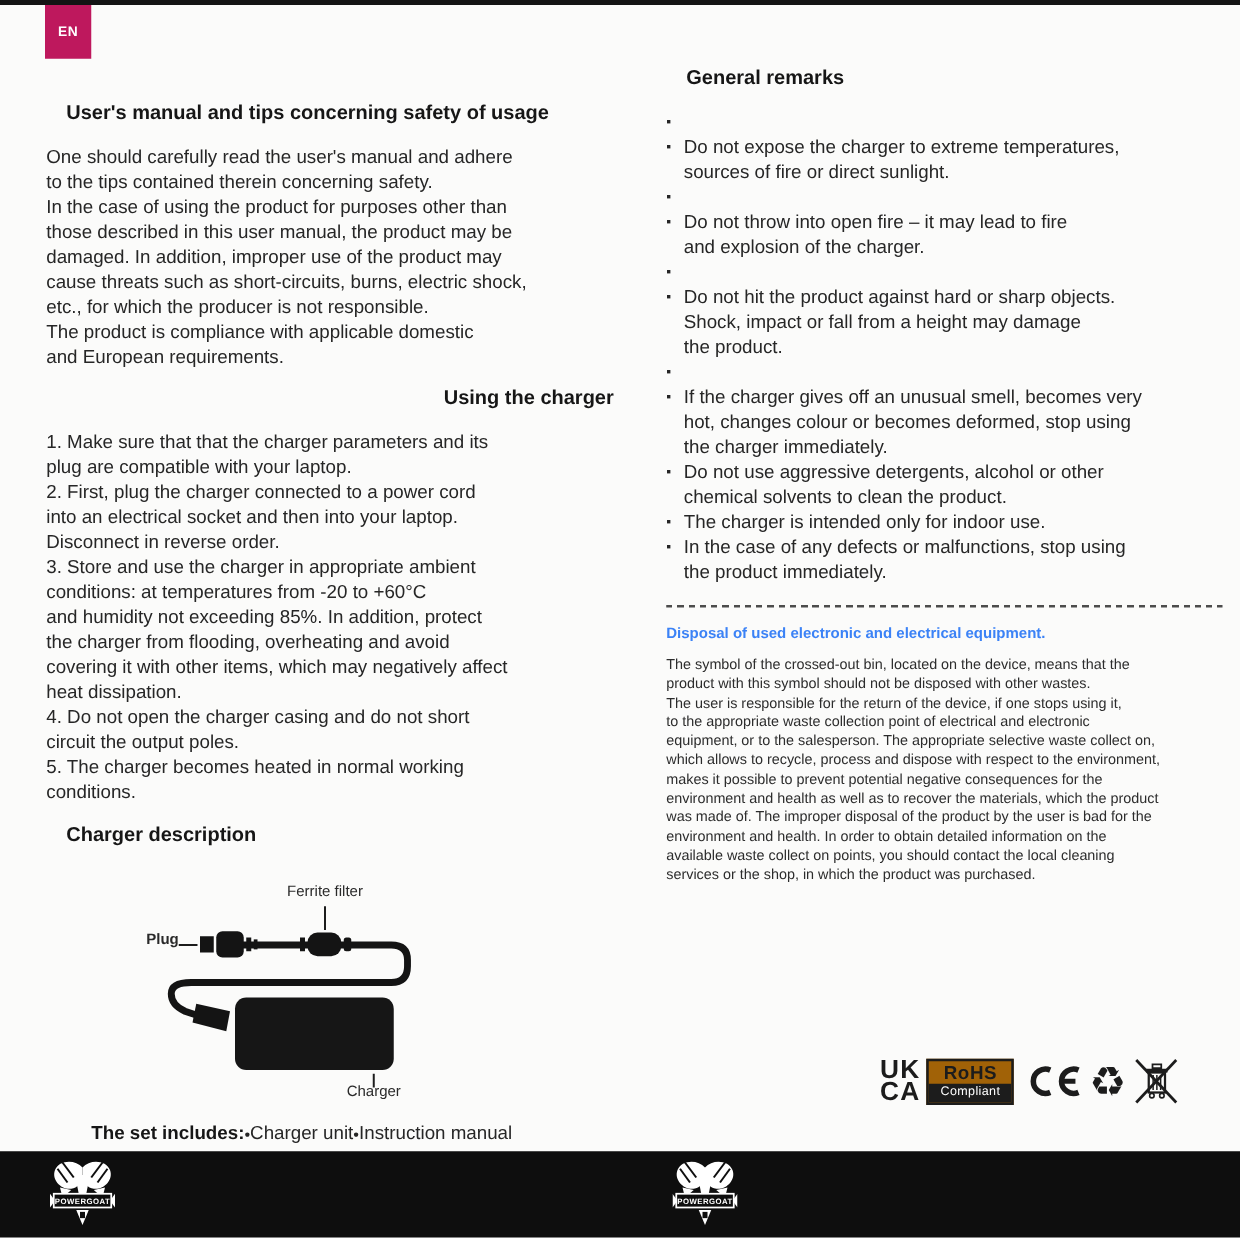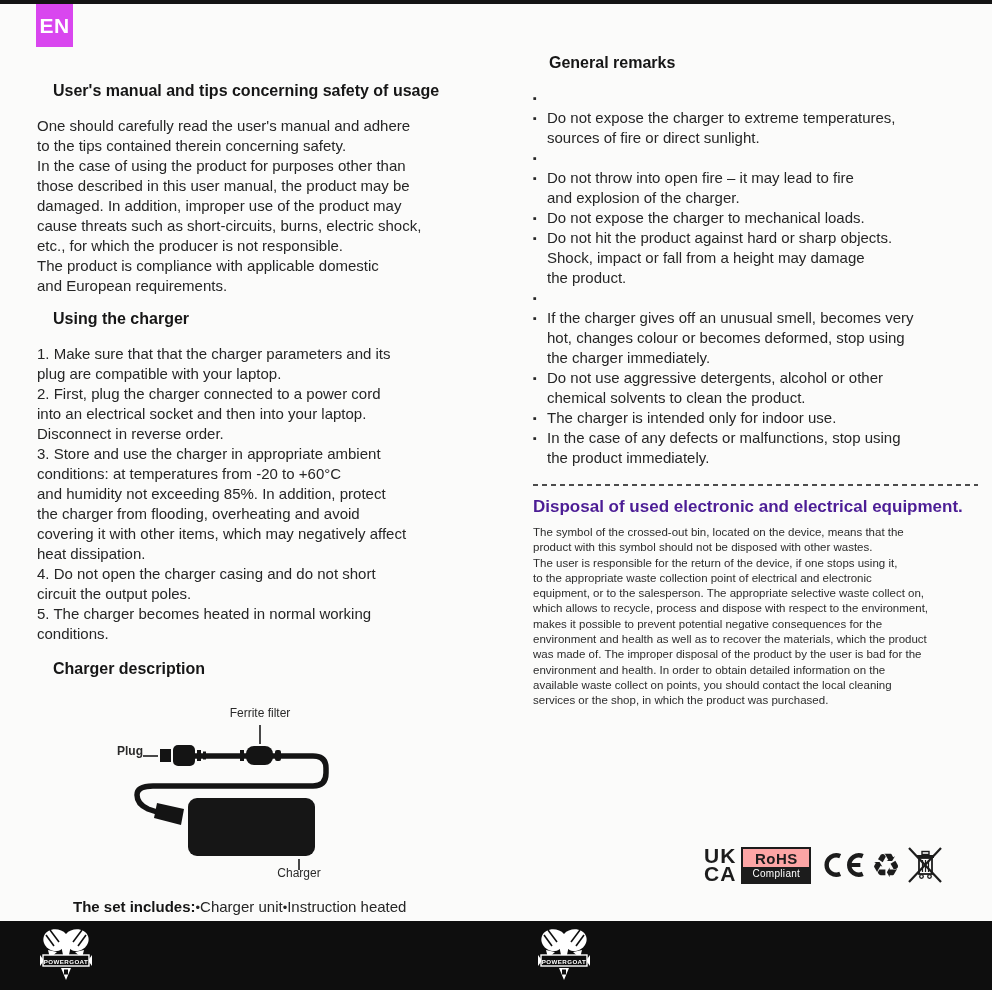--- a/index.html
+++ b/index.html
@@ -4,29 +4,29 @@
 <style>
   html, body { margin:0; padding:0; }
   body {
     width:992px; height:990px; position:relative; overflow:hidden;
     background:#fbfbfa; color:#242424;
     font-family:"Liberation Sans", sans-serif;
   }
   .top-edge { position:absolute; left:0; top:0; width:992px; height:4px; background:#141414; }
   .en-badge {
     position:absolute; left:36px; top:4px; width:37px; height:43px;
-    background:#d946ef; color:#fff; font-weight:bold; font-size:21px;
+    background:#be185d; color:#fff; font-weight:bold; font-size:11px;
     display:flex; align-items:center; justify-content:center; letter-spacing:.5px;
   }
   .col-left  { position:absolute; left:37px;  top:66px; width:470px; }
   .col-right { position:absolute; left:533px; top:38px; width:445px; }
   .h-main { font-size:16px; font-weight:700; color:#161616; margin:16px; line-height:18px; }
   .body-text { font-size:15px; line-height:20px; white-space:pre-line; margin:0; color:#262626; }
   .mt-p  { margin-top:12px; }
-  .mt-h  { margin-top:14px; }
+  .mt-h  { margin-top:14px;text-align:right; }
   .mt-h2 { margin-top:16px; }
 
   
   .diagram { position:relative; height:194px; margin-top:6px; }
   .diagram svg { position:absolute; left:0; top:0; }
   .lbl { position:absolute; font-size:12px; color:#2a2a2a; }
   .lbl-ferrite { left:150px; top:12px; width:146px; text-align:center; }
   .lbl-plug    { left:80px;  top:50px;font-weight:bold; }
   .lbl-charger { left:214px; top:172px; width:96px; text-align:center; }
 
@@ -36,27 +36,27 @@
 
   
   .remarks { list-style:none; margin:10px 0 0 0; padding:0; }
   .remarks li { display:flex; margin:0; }
   .remarks .blt { flex:none; width:14px; font-size:11px; line-height:20px; color:#262626; }
   .remarks .txt { white-space:pre-line; font-size:15px; line-height:20px; color:#262626; }
   .dashed-divider {
     margin-top:16px; height:2px;
     background-image:repeating-linear-gradient(90deg,#4c4c4c 0 5px,transparent 5px 9px);
   }
-  .h-small { font-size:17px; font-weight:700; color:#4c1d95; margin:13px 0 11px 0; line-height:15px; }
+  .h-small { font-size:12px; font-weight:700; color:#3b82f6; margin:13px 0 11px 0; line-height:15px; }
   .small-text { font-size:11.5px; line-height:15.3px; white-space:pre-line; margin:5px 0 0 0; color:#2c2c2c; }
 
   
   .certs { position:absolute; left:704px; top:845px; display:flex; align-items:center; gap:5px; color:#1c1c1c; }
   .ukca { font-weight:800; font-size:21px; line-height:18px; letter-spacing:1px; font-family:"Liberation Sans", sans-serif; }
-  .rohs { border:2.5px solid #1c1c1c; width:66px; text-align:center; background:#fca5a5; }
+  .rohs { border:2.5px solid #1c1c1c; width:66px; text-align:center; background:#a16207; }
   .rohs-top { font-size:15px; font-weight:700; padding:1px 0 0 0; letter-spacing:.5px; }
   .rohs-bottom { background:#1c1c1c; color:#fff; font-size:10px; padding:1.5px 0 2.5px 0; letter-spacing:.3px; }
   .recycle { font-size:33px; line-height:1; color:#1c1c1c; }
 
   
   .footer { position:absolute; left:0; top:921px; width:992px; height:69px; background:#0e0e0e; }
   .goat { position:absolute; top:6px; width:52px; height:60px; }
   .goat-1 { left:40px; }
   .goat-2 { left:538px; }
 </style>
@@ -124,21 +124,21 @@
     <span class="lbl lbl-ferrite">Ferrite filter</span>
     <span class="lbl lbl-plug">Plug</span>
     <span class="lbl lbl-charger">Charger</span>
   </div>
 
   <div class="set-line">
     <span class="bold">The set includes:</span>
     <span class="dot">•</span>
     <span>Charger unit</span>
     <span class="dot">•</span>
-    <span>Instruction heated</span>
+    <span>Instruction manual</span>
   </div>
 </div>
 
 <div class="col-right">
   <h2 class="h-main">General remarks</h2>
   <ul class="remarks">
     <li>
         <span class="blt">▪</span>
       </li>
     <li>
@@ -149,21 +149,20 @@
     <li>
         <span class="blt">▪</span>
       </li>
     <li>
         <span class="blt">▪</span>
         <span class="txt">Do not throw into open fire – it may lead to fire
 and explosion of the charger.</span>
       </li>
     <li>
         <span class="blt">▪</span>
-        <span class="txt">Do not expose the charger to mechanical loads.</span>
       </li>
     <li>
         <span class="blt">▪</span>
         <span class="txt">Do not hit the product against hard or sharp objects.
 Shock, impact or fall from a height may damage
 the product.</span>
       </li>
     <li>
         <span class="blt">▪</span>
       </li>

